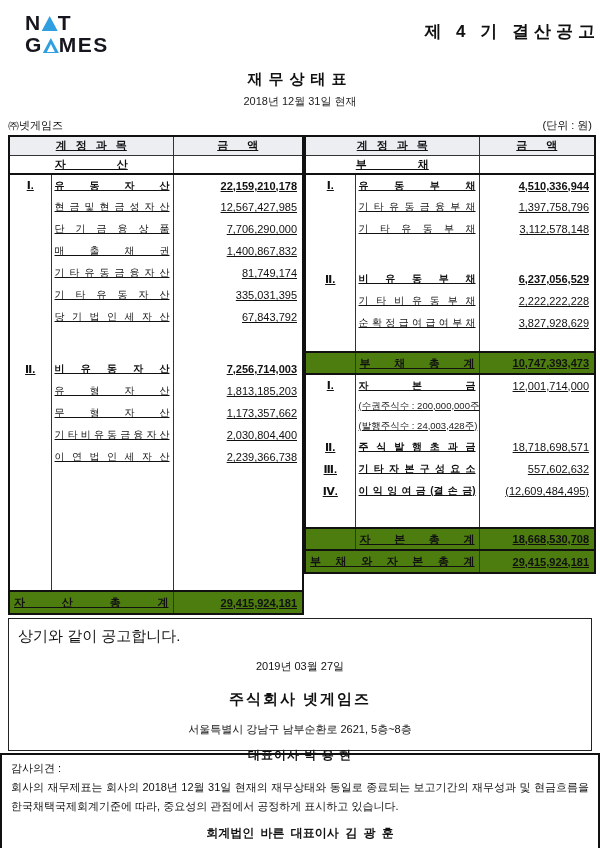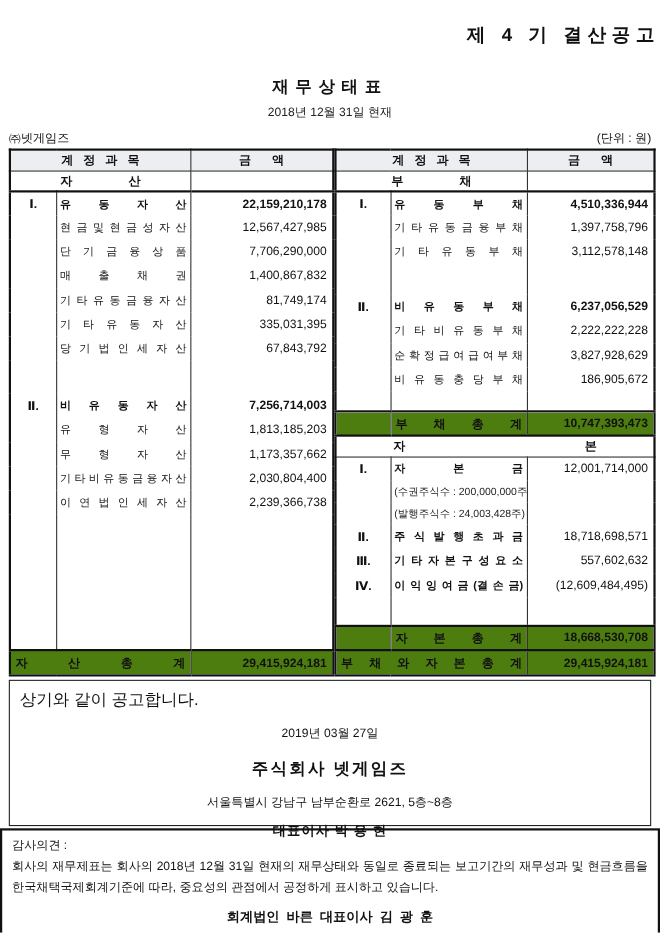--- a/index.html
+++ b/index.html
@@ -15,21 +15,21 @@
   .tri.hollow::after{content:"";position:absolute;left:4px;top:6px;width:8px;height:8px;
        background:#ffffff;clip-path:polygon(50% 0,100% 100%,0 100%);}
 
   
   .doc-title{text-align:right;padding-top:20px;font-size:17px;font-weight:bold;letter-spacing:5px;}
   .stmt-title{text-align:center;margin-top:27px;font-size:15px;font-weight:bold;letter-spacing:6px;}
   .asof{text-align:center;margin-top:5px;font-size:11px;color:#222;}
   .meta{display:flex;justify-content:space-between;width:584px;margin:9px auto 2px auto;font-size:11px;}
 
   
-  .tables{display:flex;width:584px;margin:0 auto;align-items:flex-start;}
+  .tables{display:flex;width:584px;margin:0 auto;align-items:flex-start;text-decoration:underline;}
   table{border-collapse:collapse;table-layout:fixed;border:2px solid #111;}
   #assets-table{width:294px;}
   #liab-table{width:290px;}
   td{border-left:1px solid #333;border-right:1px solid #333;padding:0 3px;
      white-space:nowrap;overflow:hidden;font-size:11px;vertical-align:middle;}
   tr.h19{height:19px;} tr.h20{height:20px;} tr.h22{height:22px;} tr.h23{height:23px;}
   tr.gap18{height:18px;} tr.gap26{height:26px;} tr.gap28{height:28px;} tr.gap30{height:30px;}
   tr.fill{height:123px;}
 
   tr.hdr-row td{background:#eceef2;border-bottom:1px solid #333;font-weight:bold;}
@@ -60,20 +60,24 @@
   .audit-label{font-size:11px;}
   .audit-line1{font-size:11px;margin-top:4px;text-align:justify;text-align-last:justify;}
   .audit-line2{font-size:11px;margin-top:4px;}
   .audit-sign{text-align:center;font-size:12px;font-weight:bold;margin-top:11px;word-spacing:3px;}
 </style>
 </head>
 <body>
 
 <div class="page">
 
+  <div class="logo">
+    <div class="logo-line"><span>N</span><span class="tri"></span><span>T</span></div>
+    <div class="logo-line"><span>G</span><span class="tri hollow"></span><span>MES</span></div>
+  </div>
 
   <div class="doc-title">제 4 기 결산공고</div>
   <div class="stmt-title">재무상태표</div>
   <div class="asof">2018년 12월 31일 현재</div>
   <div class="meta">
     <span>㈜넷게임즈</span>
     <span>(단위 : 원)</span>
   </div>
 
   <div class="tables">
@@ -213,37 +217,29 @@
       <tr class="h22">
         <td class="no-cell"></td>
         <td class="name-cell">기 타 비 유 동 부 채</td>
         <td class="amt-cell">2,222,222,228</td>
       </tr>
       <tr class="h22">
         <td class="no-cell"></td>
         <td class="name-cell">순 확 정 급 여 급 여 부 채</td>
         <td class="amt-cell">3,827,928,629</td>
       </tr>
-      <tr class="h22">
-        <td class="no-cell"></td>
-        <td class="name-cell">비 유 동 충 당 부 채</td>
-        <td class="amt-cell">186,905,672</td>
-      </tr>
       <tr class="gap18">
             <td></td>
             <td></td>
             <td></td>
           </tr>
       <tr class="total-row h22">
         <td class="no-cell"></td>
         <td class="total-label">부 채 총 계</td>
         <td class="amt-cell">10,747,393,473</td>
-      </tr>
-      <tr class="cap-row h19">
-        <td colspan="3">자 본</td>
       </tr>
       <tr class="h22">
         <td class="no-cell">Ⅰ.</td>
         <td class="name-cell b">자 본 금</td>
         <td class="amt-cell">12,001,714,000</td>
       </tr>
       <tr class="h20">
         <td class="no-cell"></td>
         <td class="name-cell note">(수권주식수 : 200,000,000주)</td>
         <td class="amt-cell"></td>

